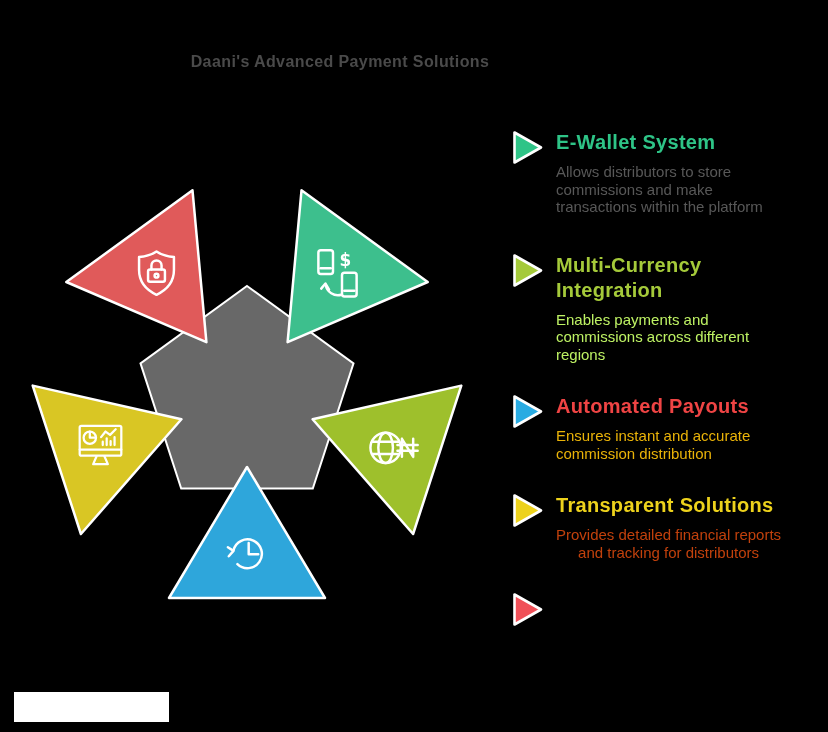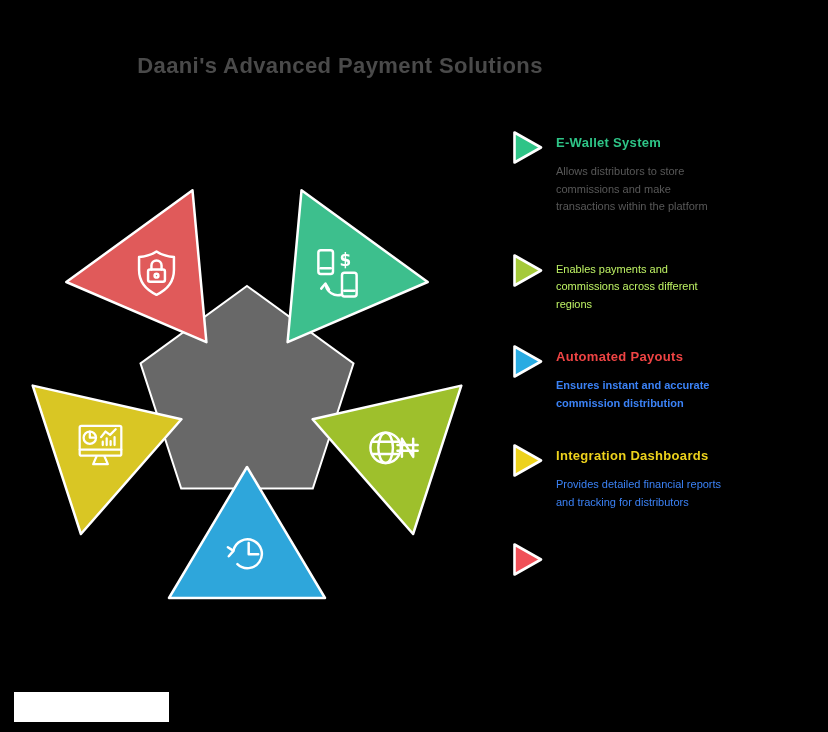--- a/index.html
+++ b/index.html
@@ -1,31 +1,31 @@
 <!DOCTYPE html>
 <html><head>
 <meta charset="utf-8">
 <style>
   * { margin:0; padding:0; box-sizing:border-box; }
   html,body { width:828px; height:732px; background:#000; overflow:hidden;
               font-family:"Liberation Sans", sans-serif; }
   .stage { position:relative; width:828px; height:732px; background:#000; }
 
   .title { position:absolute; top:53px; left:0; width:680px; text-align:center;
-           font-size:22px; font-weight:bold; letter-spacing:0.4px; }
+           font-size:16px; font-weight:bold; letter-spacing:0.4px; }
 
   #diagram-svg { position:absolute; left:0; top:0; }
 
   .legend { position:absolute; left:513px; top:130px; width:295px; }
   .legend-item { display:flex; gap:13px; align-items:flex-start; margin-bottom:31px; }
   .legend-item:first-child { margin-bottom:37px; }
   .arrow { flex:0 0 auto; margin-top:1px; }
-  .heading { font-size:13px; font-weight:bold; line-height:25px;
+  .heading { font-size:20px; font-weight:bold; line-height:25px;
              letter-spacing:0.3px; white-space:pre-line; }
-  .desc { font-size:11px; line-height:17.5px; margin-top:8px; white-space:pre-line; }
+  .desc { font-size:15px; line-height:17.5px; margin-top:8px; white-space:pre-line; }
 
   .white-block { position:absolute; left:14px; top:692px; width:155px; height:30px;
                  background:#ffffff; }
 </style>
 </head>
 <body>
 
 <div class="stage">
 
   <div class="title" style="color: rgb(74, 74, 74);">Daani's Advanced Payment Solutions</div>
@@ -104,44 +104,46 @@
 commissions and make
 transactions within the platform</div>
       </div>
     </div>
 
     <div class="legend-item">
       <svg class="arrow" width="30" height="33" viewBox="0 0 30 33">
         <polygon points="1.5,1.5 1.5,31.5 28,16.5" stroke="#fff" stroke-width="2.6" stroke-linejoin="round" fill="#A5CA3A"></polygon>
       </svg>
       <div>
+        <div class="heading" style="color: rgb(165, 202, 58);">Multi-Currency
+Integration</div>
         <div class="desc" style="color: #bef264;">Enables payments and
 commissions across different
 regions</div>
       </div>
     </div>
 
     <div class="legend-item">
       <svg class="arrow" width="30" height="33" viewBox="0 0 30 33">
         <polygon points="1.5,1.5 1.5,31.5 28,16.5" stroke="#fff" stroke-width="2.6" stroke-linejoin="round" fill="#29ABE2"></polygon>
       </svg>
       <div>
         <div class="heading" style="color: #ef4444;">Automated Payouts</div>
-        <div class="desc" style="color: #3b82f6; font-weight: bold;">Ensures instant and accurate
+        <div class="desc" style="color: #eab308;">Ensures instant and accurate
 commission distribution</div>
       </div>
     </div>
 
     <div class="legend-item">
       <svg class="arrow" width="30" height="33" viewBox="0 0 30 33">
         <polygon points="1.5,1.5 1.5,31.5 28,16.5" stroke="#fff" stroke-width="2.6" stroke-linejoin="round" fill="#EDD21C"></polygon>
       </svg>
       <div>
-        <div class="heading" style="color: rgb(237, 210, 28);">Integration Dashboards</div>
-        <div class="desc" style="color: #3b82f6;">Provides detailed financial reports
+        <div class="heading" style="color: rgb(237, 210, 28);">Transparent Solutions</div>
+        <div class="desc" style="color: #c2410c; text-align: center;">Provides detailed financial reports
 and tracking for distributors</div>
       </div>
     </div>
 
     <div class="legend-item">
       <svg class="arrow" width="30" height="33" viewBox="0 0 30 33">
         <polygon points="1.5,1.5 1.5,31.5 28,16.5" stroke="#fff" stroke-width="2.6" stroke-linejoin="round" fill="#F05058"></polygon>
       </svg>
       <div>
       </div>

